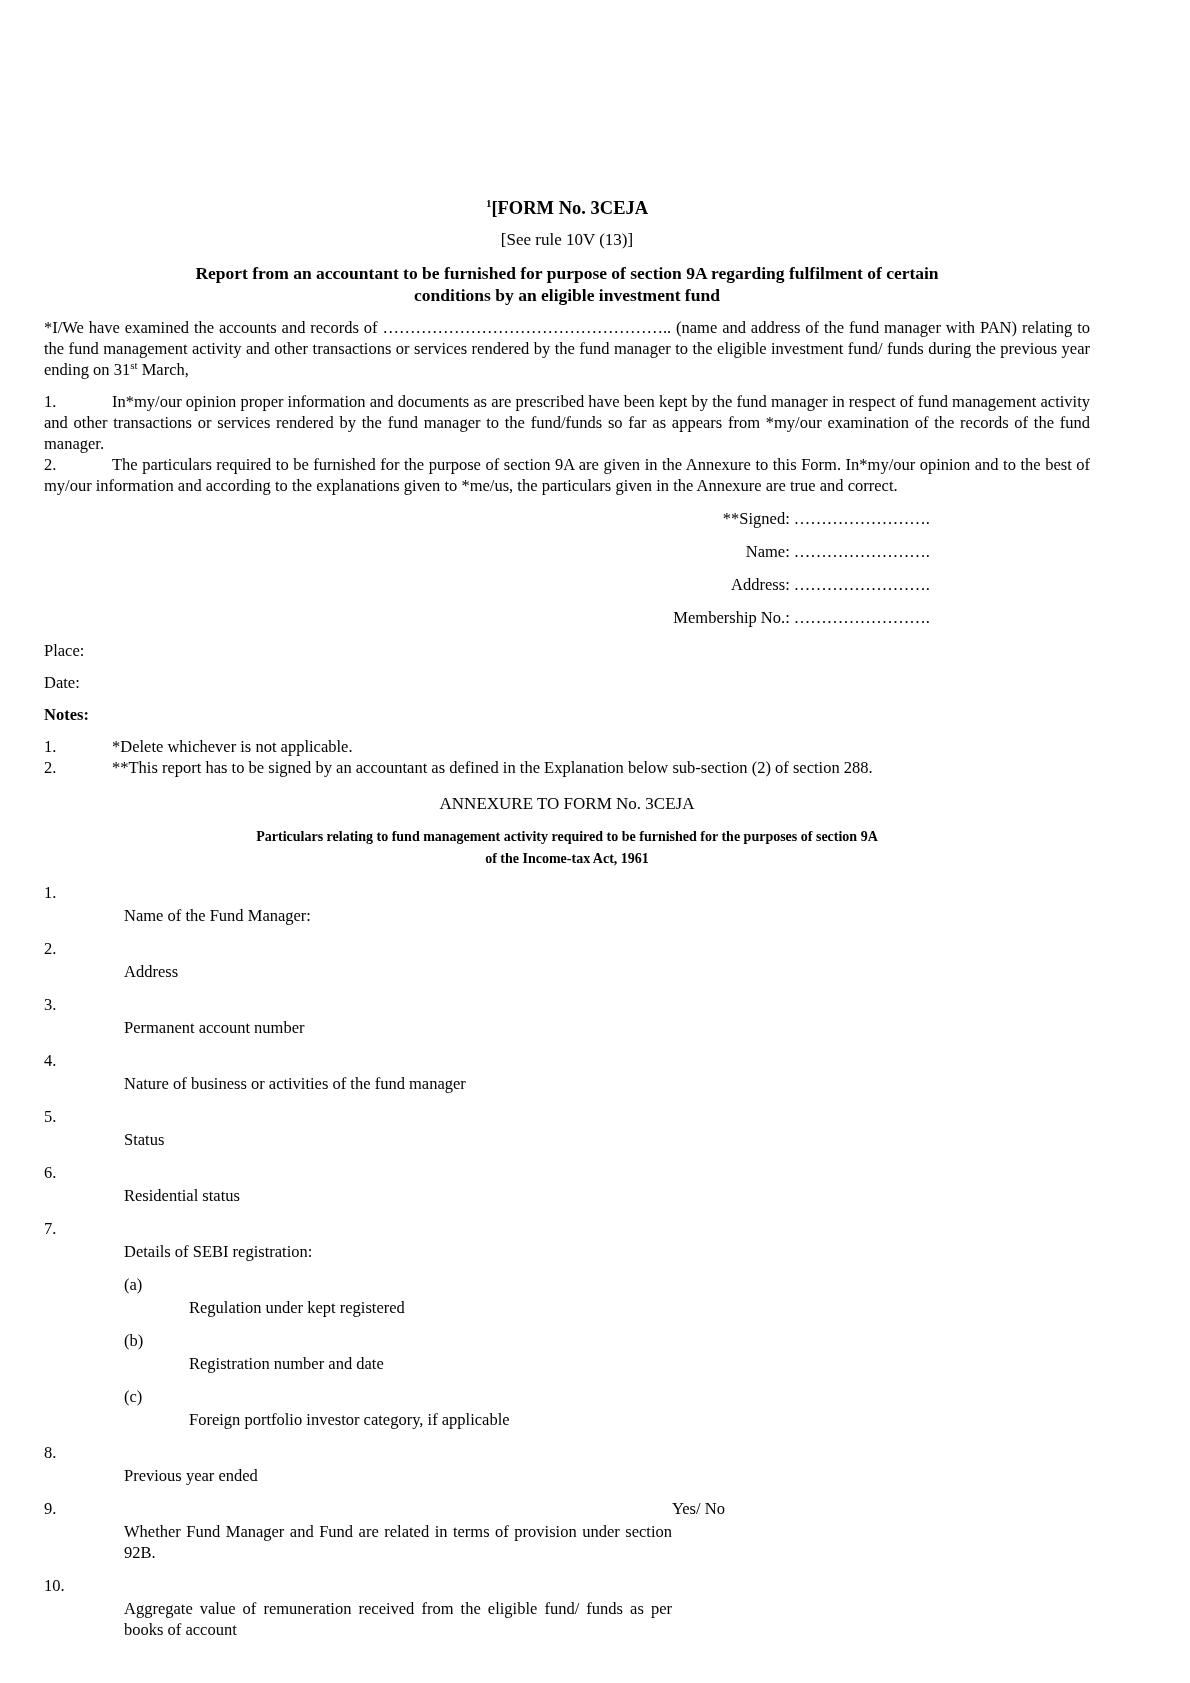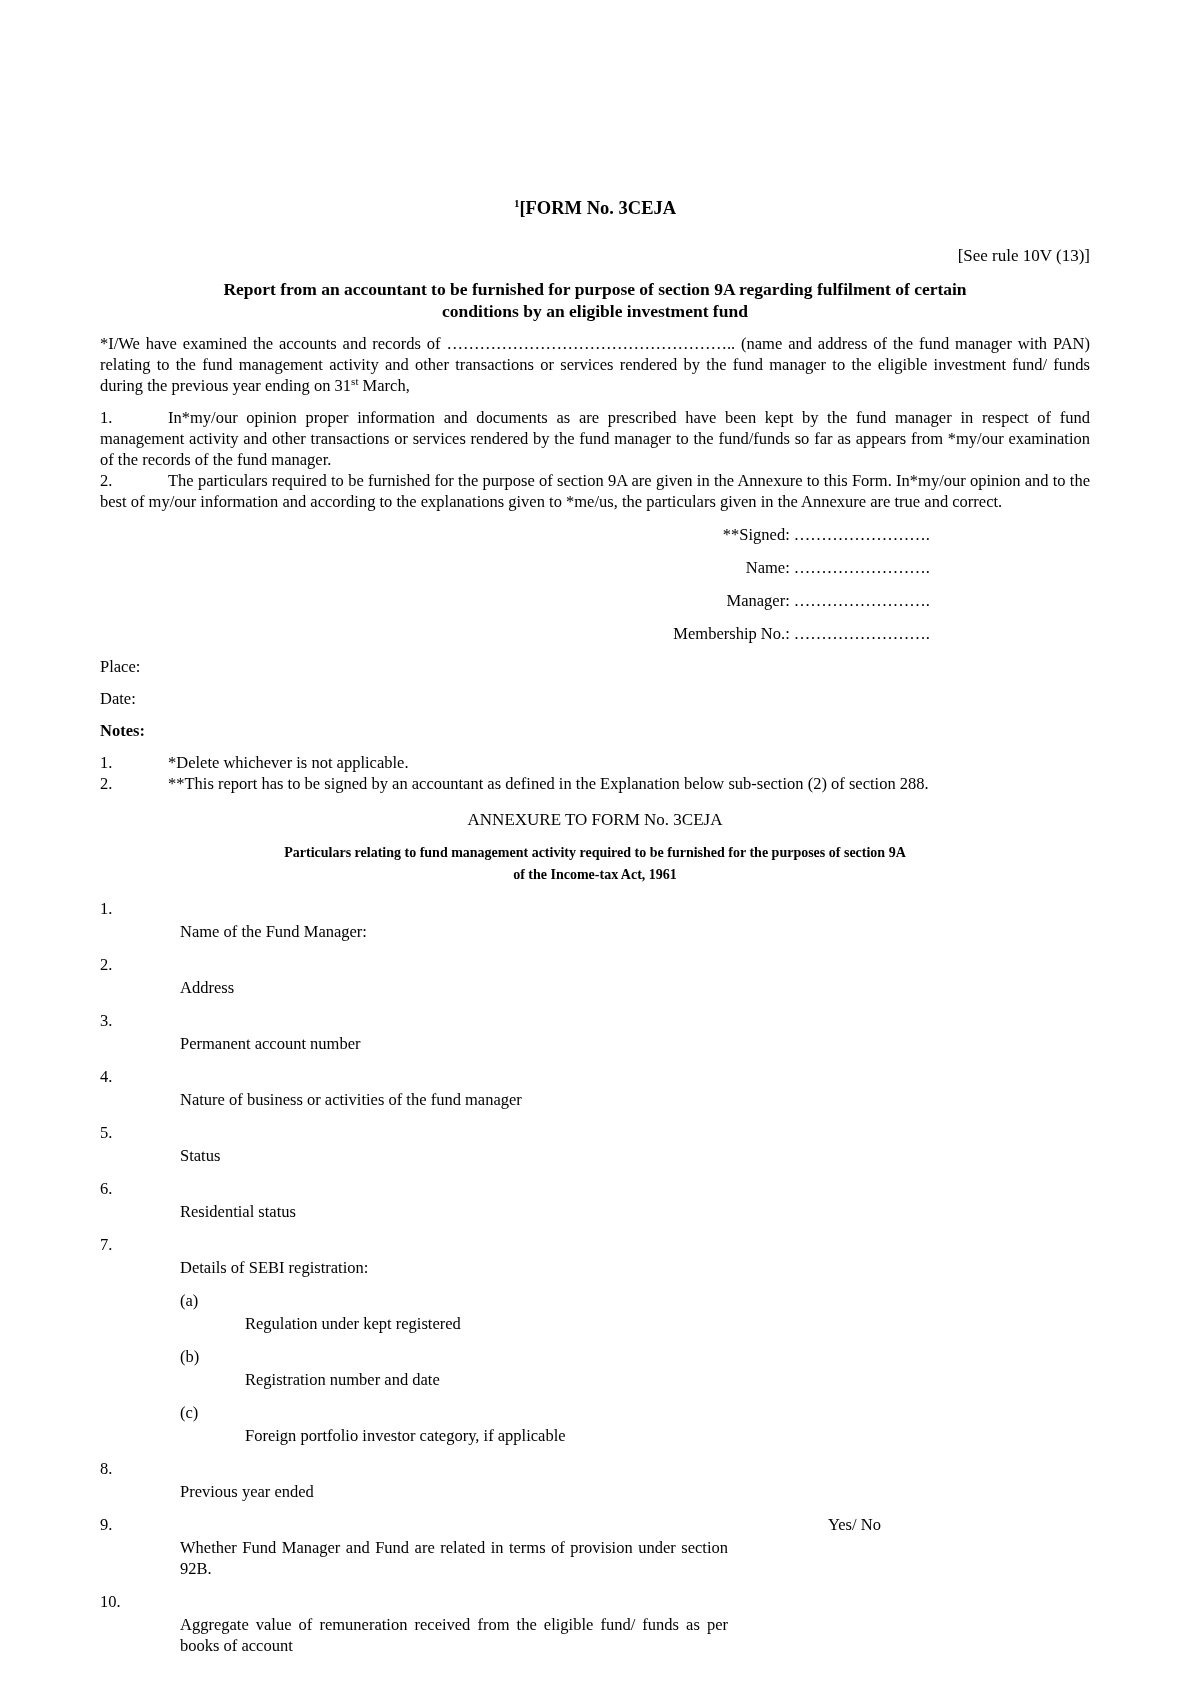--- a/index.html
+++ b/index.html
@@ -6,35 +6,35 @@
   html, body { background: #ffffff; }
   body {
     width: 1190px;
     height: 1683px;
     overflow: hidden;
     font-family: "Liberation Serif", "DejaVu Serif", serif;
     font-size: 16.5px;
     line-height: 21px;
     color: #000000;
   }
-  .page { padding: 198px 100px 0 100px; }
+  .page { padding: 198px 100px 0 44px; }
 
   .form-title {
     text-align: center;
     font-weight: bold;
     font-size: 18.5px;
   }
   .form-title sup, .para sup {
     font-size: 11px;
     vertical-align: super;
     line-height: 0;
   }
   .rule-ref {
-    text-align: right;
-    margin-top: 26px;
+    text-align: center;
+    margin-top: 10px;
     font-size: 17px;
   }
   .report-heading {
     text-align: center;
     font-weight: bold;
     font-size: 17.5px;
     line-height: 22px;
     margin-top: 12px;
   }
   .para {
@@ -75,21 +75,21 @@
   .ann-num { width: 80px; flex: none; }
   .ann-item.sub { padding-left: 80px; }
   .ann-item.sub .ann-num { width: 65px; }
   .ann-text {
     width: 548px;
     flex: none;
     text-align: justify;
     margin-top: 23px;
   }
   .ann-text.jl { text-align: justify; text-align-last: justify; }
-  .ann-value { margin-left: 100px; white-space: nowrap; }
+  .ann-value { white-space: nowrap; }
 </style>
 </head>
 <body>
 
 <div class="page">
 
   <div class="form-title"><sup>1</sup><span>[FORM No. 3CEJA</span></div>
 
   <div class="rule-ref">[See rule 10V (13)]</div>
 
@@ -100,21 +100,21 @@
 
   <p class="para"><span>*I/We have examined the accounts and records of </span><span>……………………………………………..</span><span> (name and address of the fund manager with PAN) relating to the fund management activity and other transactions or services rendered by the fund manager to the eligible investment fund/ funds during the previous year ending on 31</span><sup>st</sup><span> March,</span></p>
 
   <p class="para"><span class="clause-num">1.</span><span>In*my/our opinion proper information and documents as are prescribed have been kept by the fund manager in respect of fund management activity and other transactions or services rendered by the fund manager to the fund/funds so far as appears from *my/our examination of the records of the fund manager.</span></p>
 
   <p class="para tight"><span class="clause-num">2.</span><span>The particulars required to be furnished for the purpose of section 9A are given in the Annexure to this Form. In*my/our opinion and to the best of my/our information and according to the explanations given to *me/us, the particulars given in the Annexure are true and correct.</span></p>
 
   <div class="sig-block">
     <div class="sig-line">**Signed: …………………….</div>
     <div class="sig-line">Name: …………………….</div>
-    <div class="sig-line">Manager: …………………….</div>
+    <div class="sig-line">Address: …………………….</div>
     <div class="sig-line">Membership No.: …………………….</div>
   </div>
 
   <div class="plain-line">Place:</div>
   <div class="plain-line">Date:</div>
   <div class="plain-line notes-title">Notes:</div>
 
   <p class="para"><span class="clause-num">1.</span><span>*Delete whichever is not applicable.</span></p>
 
   <p class="para tight"><span class="clause-num">2.</span><span>**This report has to be signed by an accountant as defined in the Explanation below sub-section (2) of section 288.</span></p>

